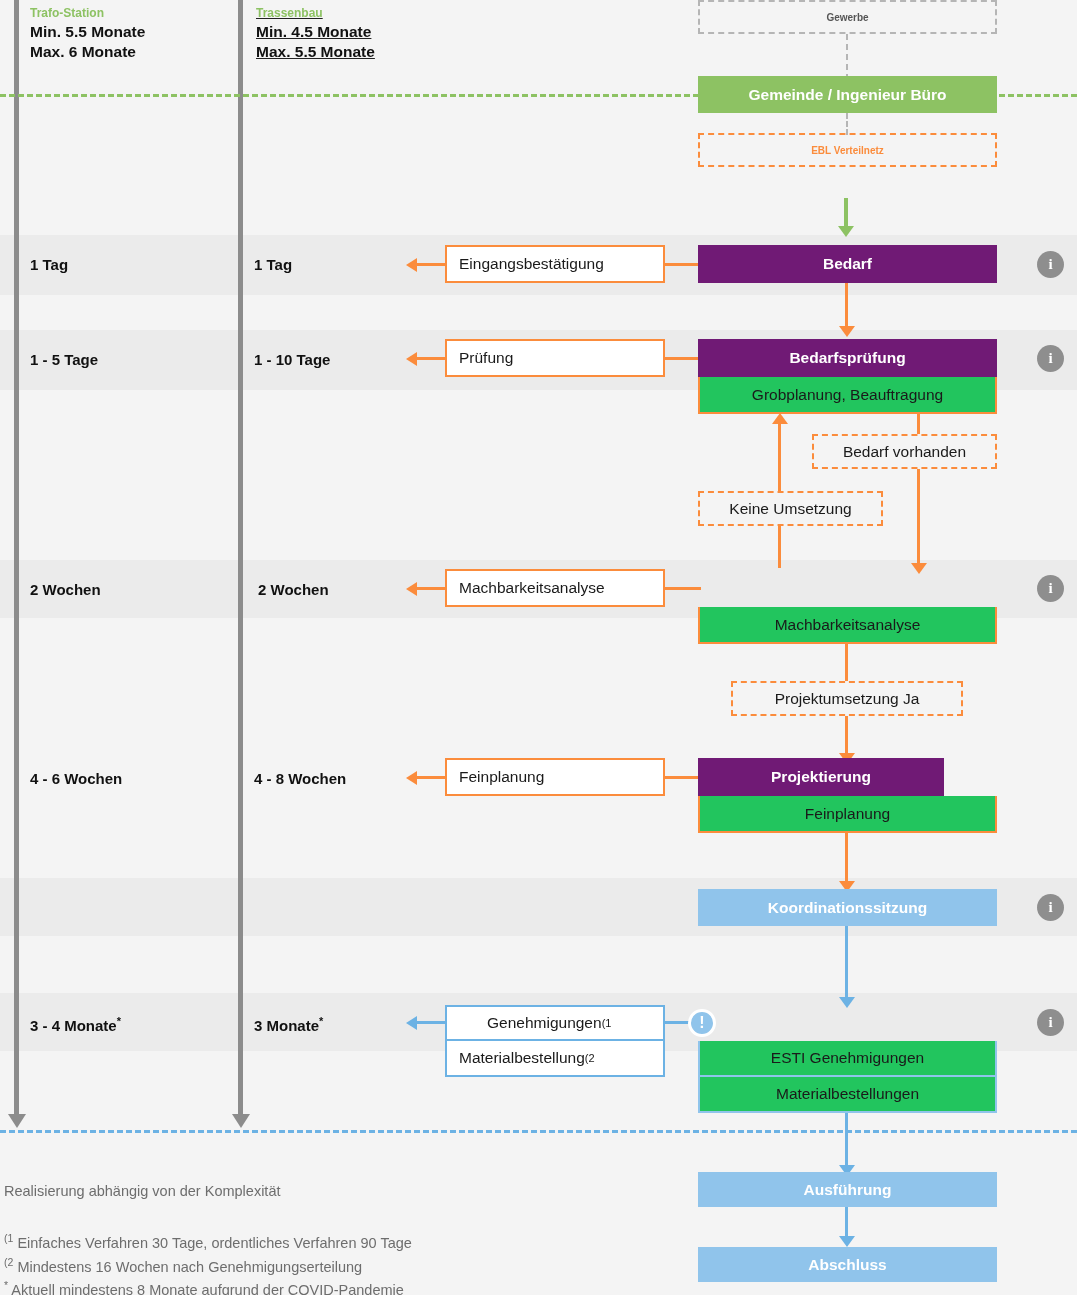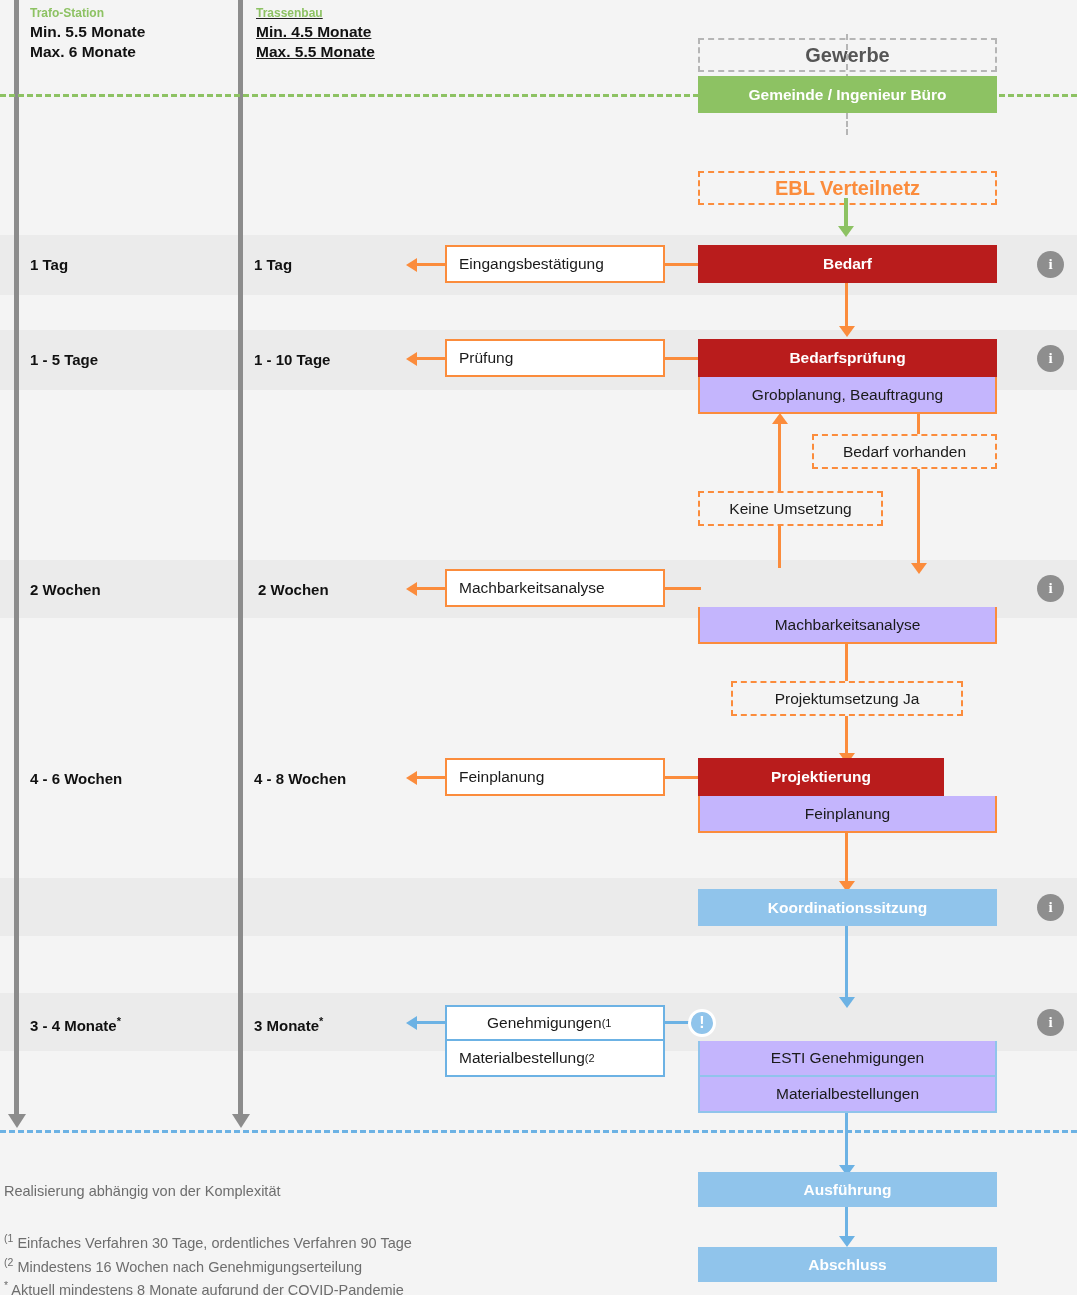--- a/index.html
+++ b/index.html
@@ -19,29 +19,29 @@
   .hdr .ttl{color:#8dc263;font-size:12px;}
   .hdr .sub{color:#111;font-size:15.5px;}
   .timelbl{position:absolute;font-weight:bold;font-size:15px;color:#111;white-space:nowrap;}
   .timelbl sup{font-size:11px;}
 
   .dashline{position:absolute;left:0;width:1077px;height:0;border-top:3px dashed #8dc263;}
   .dashline.blue{border-top:3px dashed #6cb2e4;}
 
   .box{position:absolute;box-sizing:border-box;display:flex;align-items:center;justify-content:center;text-align:center;}
   .box-main{color:#fff;font-weight:bold;font-size:15.5px;}
-  .box-orange{background:#b91c1c;}
+  .box-orange{background:#701a75;}
   .box-blue{background:#90c4eb;}
   .box-green{background:#8dc263;}
-  .box-sub{background:#c4b5fd;font-size:15.5px;color:#1a1a1a;box-sizing:border-box;}
+  .box-sub{background:#22c55e;font-size:15.5px;color:#1a1a1a;box-sizing:border-box;}
   .sub-orange{border:2px solid #fb8c3c;border-top:none;}
   .sub-blue{border:2px solid #90c4eb;border-top:none;}
 
   .ghost{position:absolute;box-sizing:border-box;display:flex;align-items:center;justify-content:center;
-         font-weight:bold;font-size:20px;margin-top:38px;}
+         font-weight:bold;font-size:10px;}
   .ghost-grey{border:2px dashed #b5b5b5;color:#555;}
   .ghost-orange{border:2px dashed #fb8c3c;color:#fb8c3c;}
   .cond{position:absolute;box-sizing:border-box;display:flex;align-items:center;justify-content:center;
         border:2px dashed #fb8c3c;background:#f4f4f4;font-size:15.5px;color:#1a1a1a;}
 
   .lbox{position:absolute;box-sizing:border-box;background:#fff;display:flex;align-items:center;
         padding-left:12px;font-size:15.5px;color:#1a1a1a;}
   .lbox.o{border:2px solid #fb8c3c;}
   .lbox.b{border:2px solid #6cb2e4;}
   .lbox sup{font-size:11px;}

